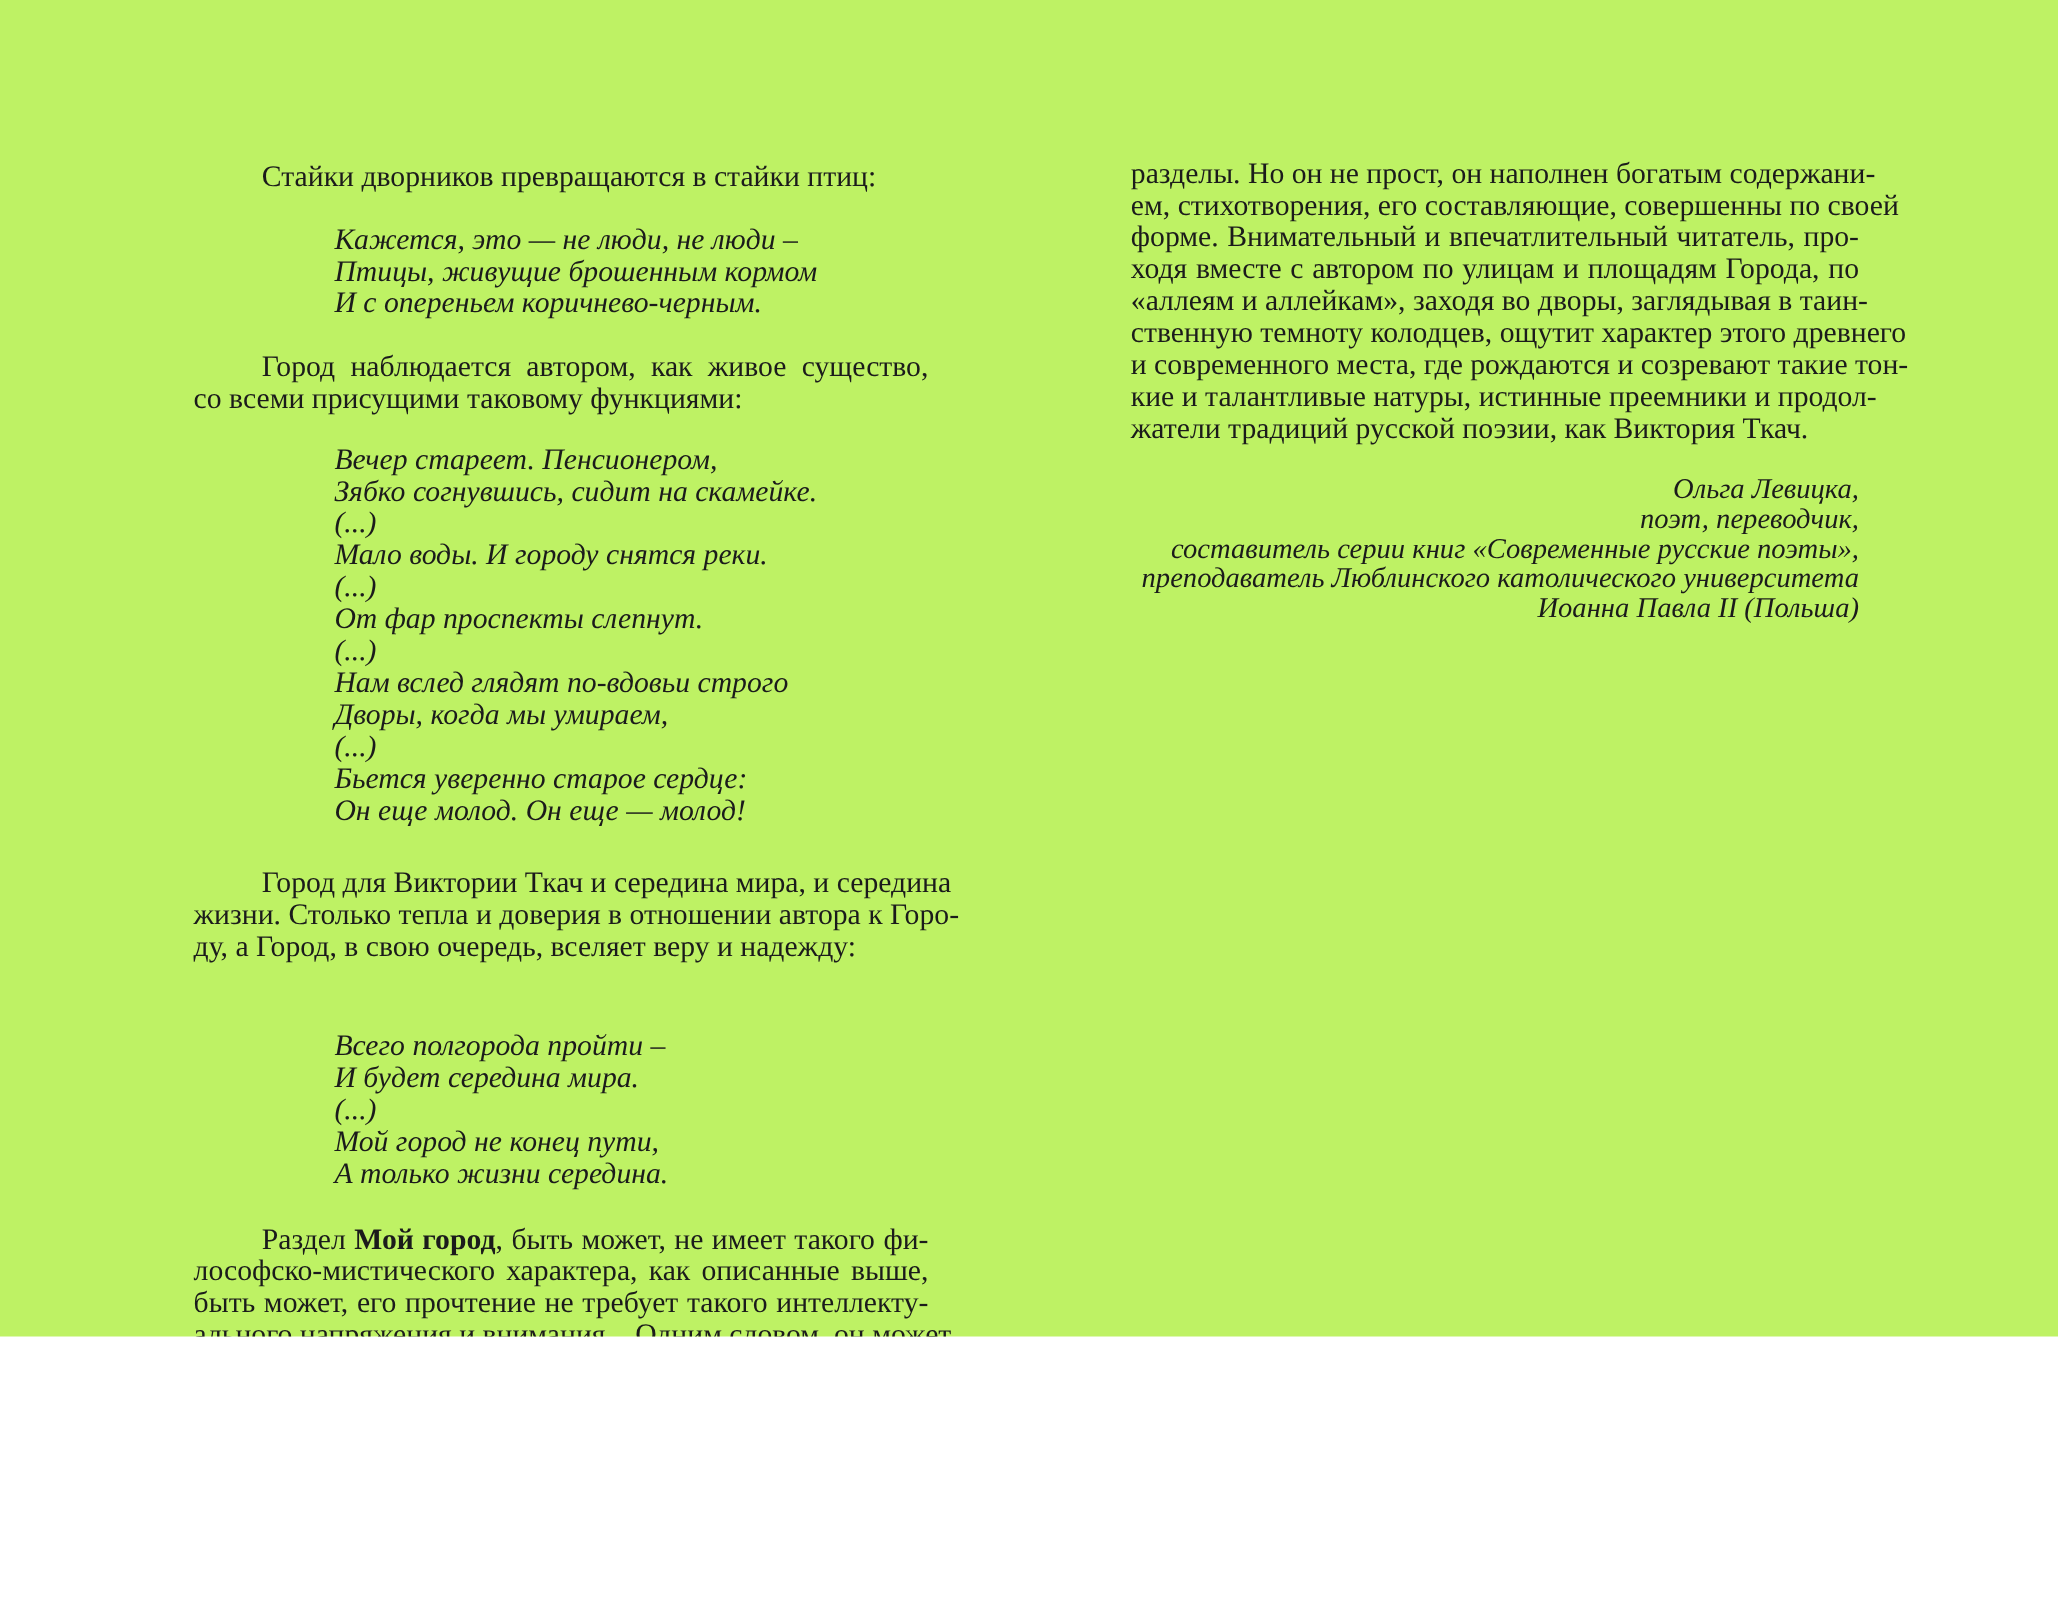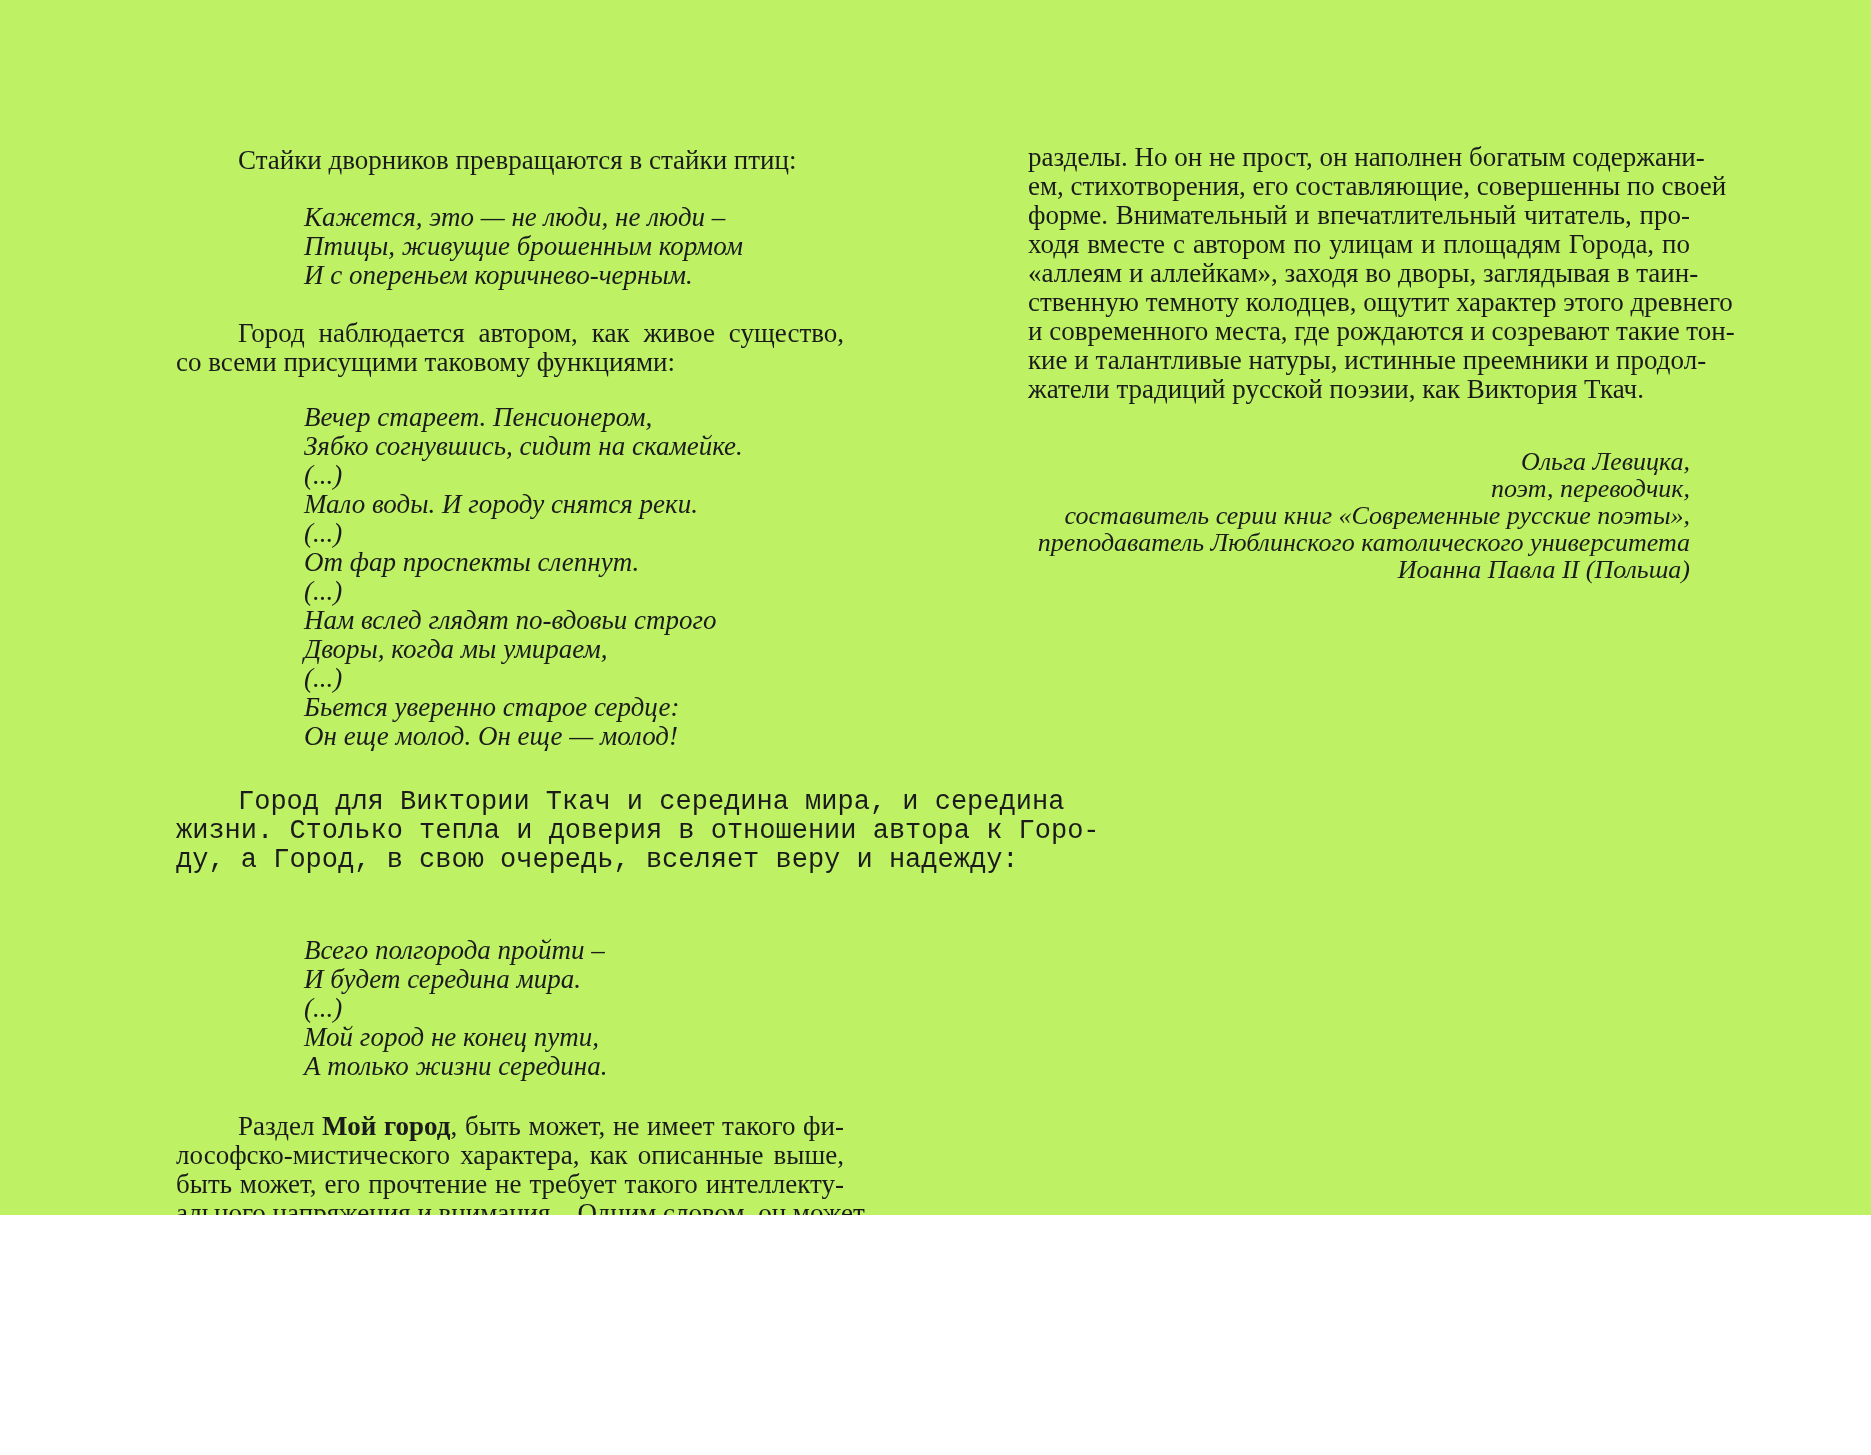--- a/index.html
+++ b/index.html
@@ -51,24 +51,24 @@
     font-style: italic;
     font-size: 26px;
     line-height: 27px;
     text-align: right;
   }
 
   
   .m-poem1 { margin-top: 28px; }
   .m-para2 { margin-top: 29px; }
   .m-poem2 { margin-top: 26px; }
-  .m-para3 { margin-top: 37px; font-family: Liberation Mono, monospace; }
+  .m-para3 { margin-top: 37px; }
   .m-poem3 { margin-top: 61px; }
   .m-para4 { margin-top: 31px; }
-  .m-sign  { margin-top: 44px; }
+  .m-sign  { margin-top: 27px; }
 
   .pagenum {
     position: absolute;
     top: 1285px;
     font-size: 29px;
     line-height: 29px;
     text-align: center;
   }
   .pagenum-left  { left: 176px;  width: 668px; }
   .pagenum-right { left: 1028px; width: 662px; text-align: center; }

